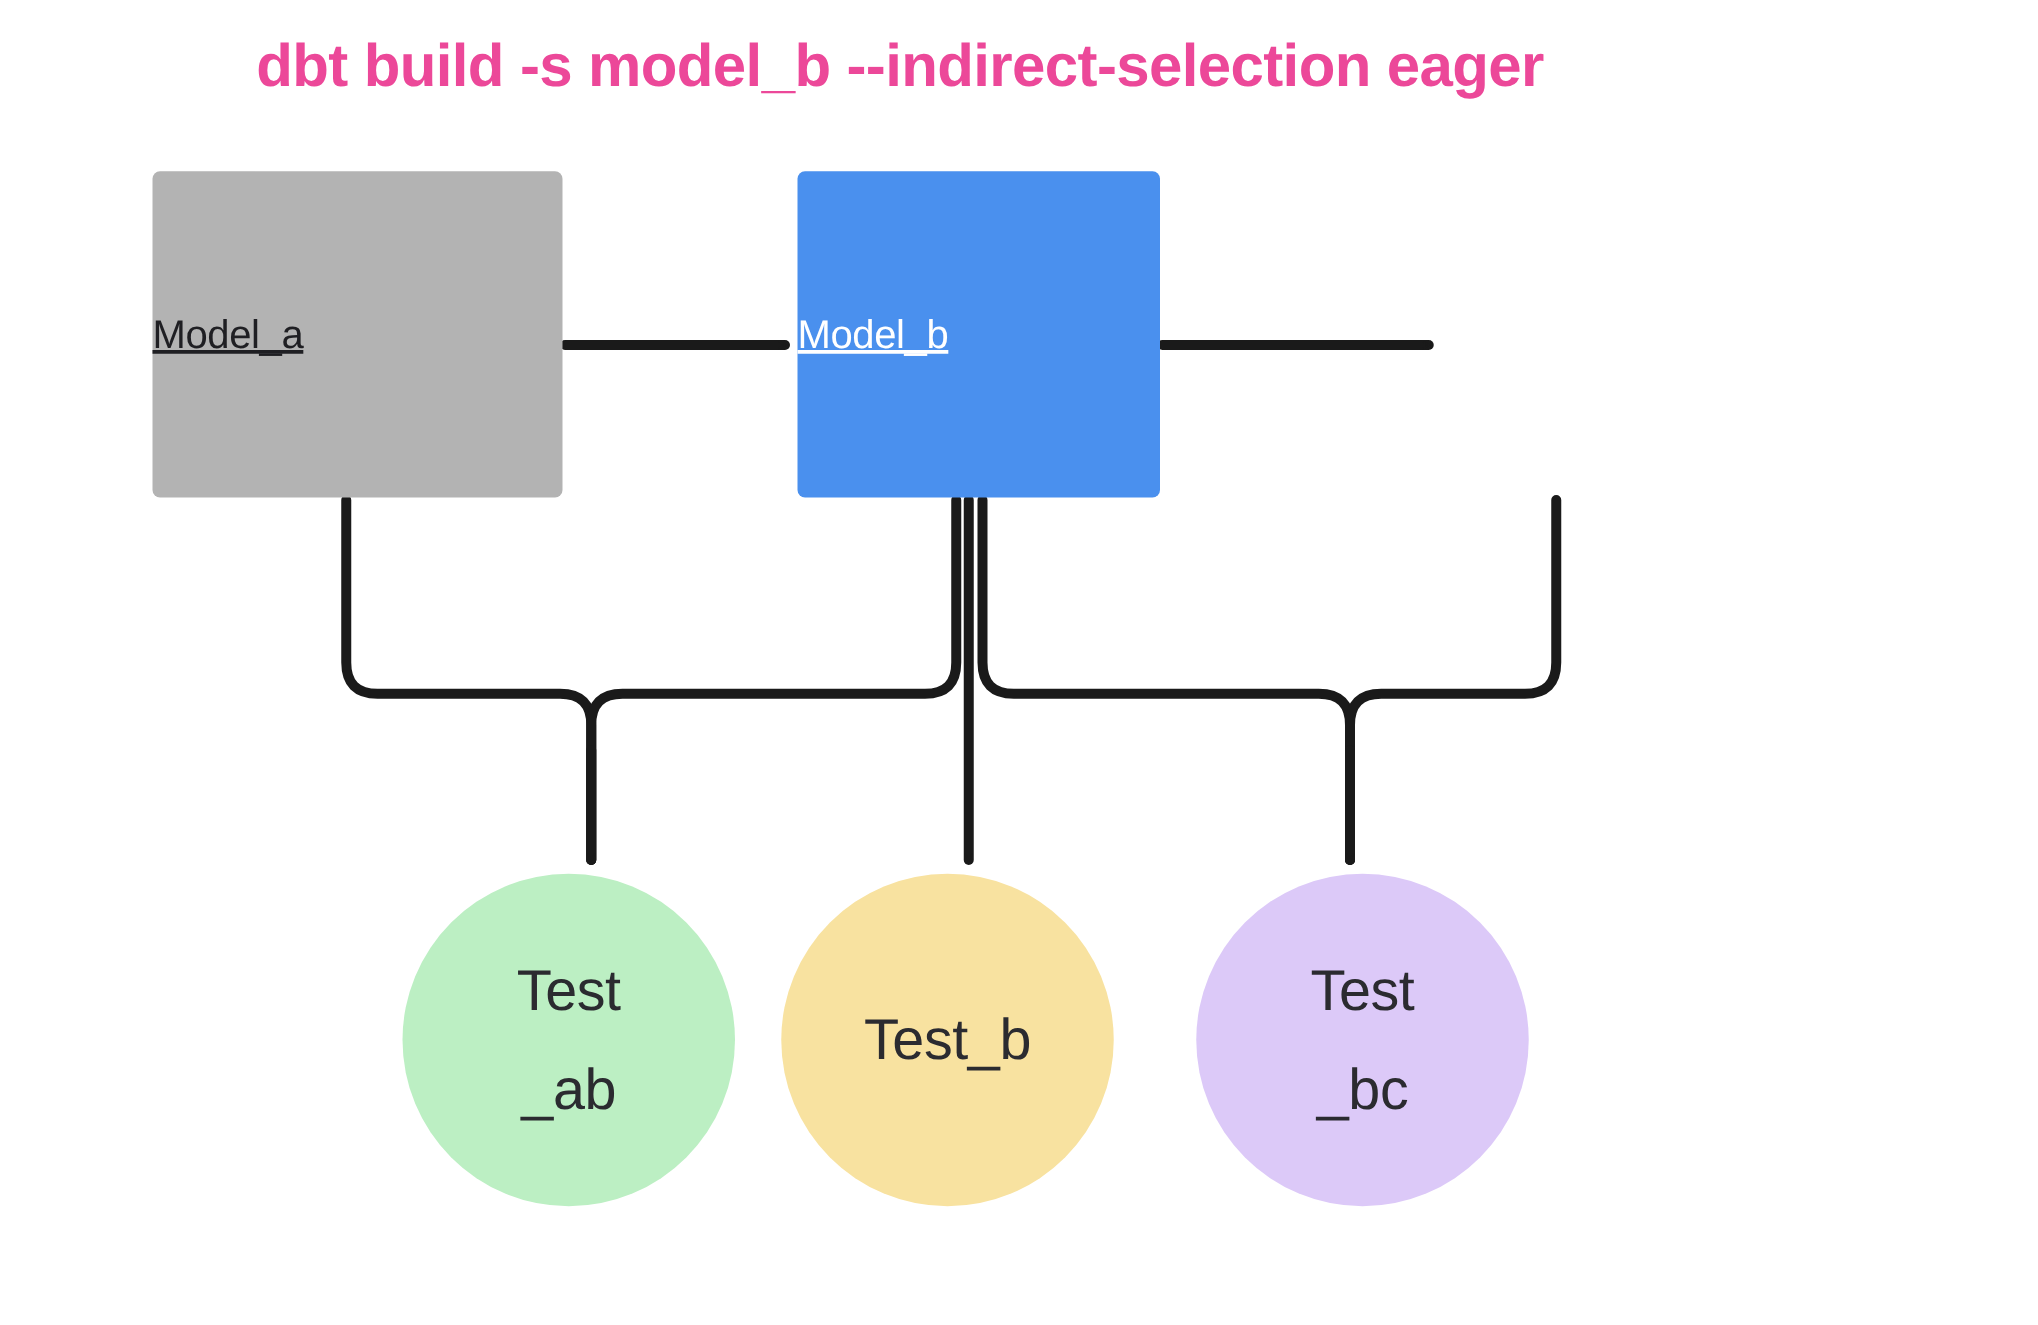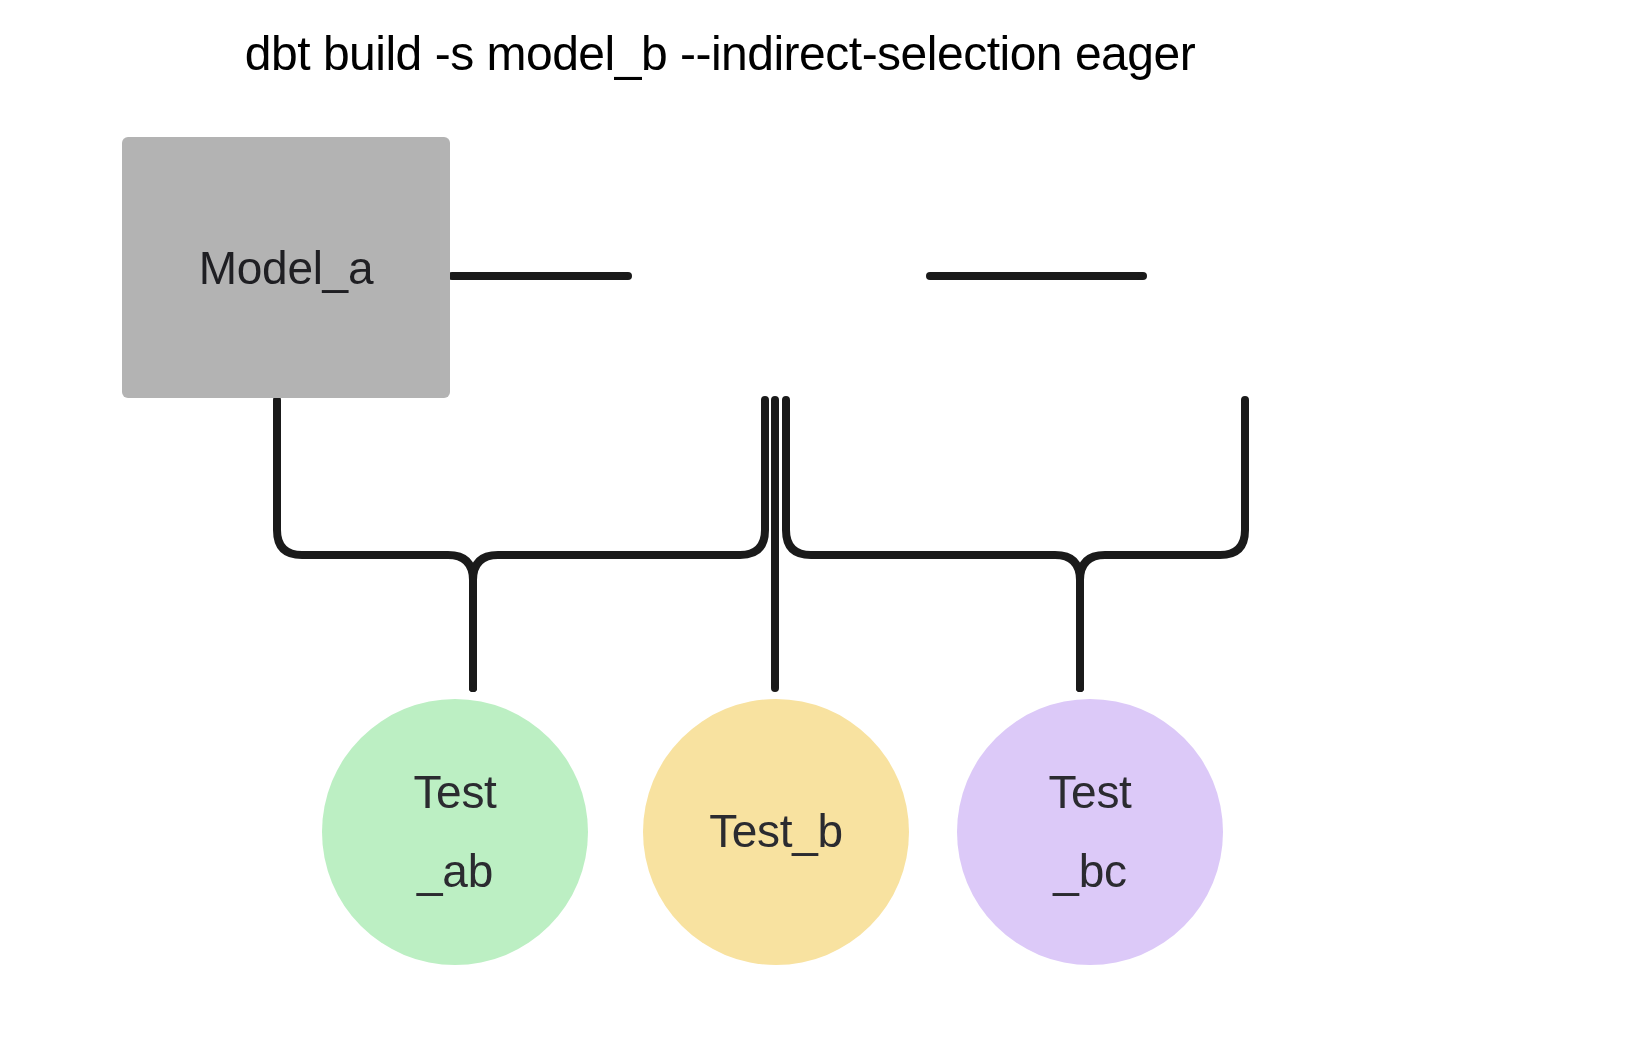--- a/index.html
+++ b/index.html
@@ -25,32 +25,34 @@
     height: 1060px;
     pointer-events: none;
   }
   .title {
     position: absolute;
     left: 0;
     top: 26px;
     width: 1440px;
     text-align: center;
     font-size: 48px;
-    color: #000000;
+    color: #ec4899;
     letter-spacing: -0.5px;
     white-space: nowrap;
+    font-weight: bold;
   }
   .node-box {
     position: absolute;
     border-radius: 6px;
     display: flex;
     align-items: center;
-    justify-content: center;
-    font-size: 46px;
+    justify-content: flex-start;
+    font-size: 32px;
     letter-spacing: -0.3px;
+    text-decoration: underline;
   }
   .node-circle {
     position: absolute;
     border-radius: 50%;
     display: flex;
     flex-direction: column;
     align-items: center;
     justify-content: center;
     font-size: 46px;
     letter-spacing: -0.3px;
@@ -93,28 +95,31 @@
 
       <path d="M 473 600 L 473 688" marker-end="url(#arrow)"></path>
       <path d="M 1080 600 L 1080 688" marker-end="url(#arrow)"></path>
     </g>
   </svg>
 
   <div class="node-box" style="left:122px; top:137px; width:328px; height:261px; background:#b3b3b3; color:#1f1f23;">
     <span>Model_a</span>
   </div>
 
+  <div class="node-box" style="left:638px; top:137px; width:290px; height:261px; background:#4a90ee; color:#ffffff;">
+    <span>Model_b</span>
+  </div>
 
 
   <div class="node-circle" style="left:322px; top:699px; width:266px; height:266px; background:#bcefc3; color:#2b2b30;">
     <span class="ln">Test</span>
     <span class="ln">_ab</span>
   </div>
 
-  <div class="node-circle" style="left:643px; top:699px; width:266px; height:266px; background:#f8e2a0; color:#2b2b30;">
+  <div class="node-circle" style="left:625px; top:699px; width:266px; height:266px; background:#f8e2a0; color:#2b2b30;">
     <span class="ln">Test_b</span>
   </div>
 
   <div class="node-circle" style="left:957px; top:699px; width:266px; height:266px; background:#dcc9f8; color:#2b2b30;">
     <span class="ln">Test</span>
     <span class="ln">_bc</span>
   </div>
 
 </div>
 

